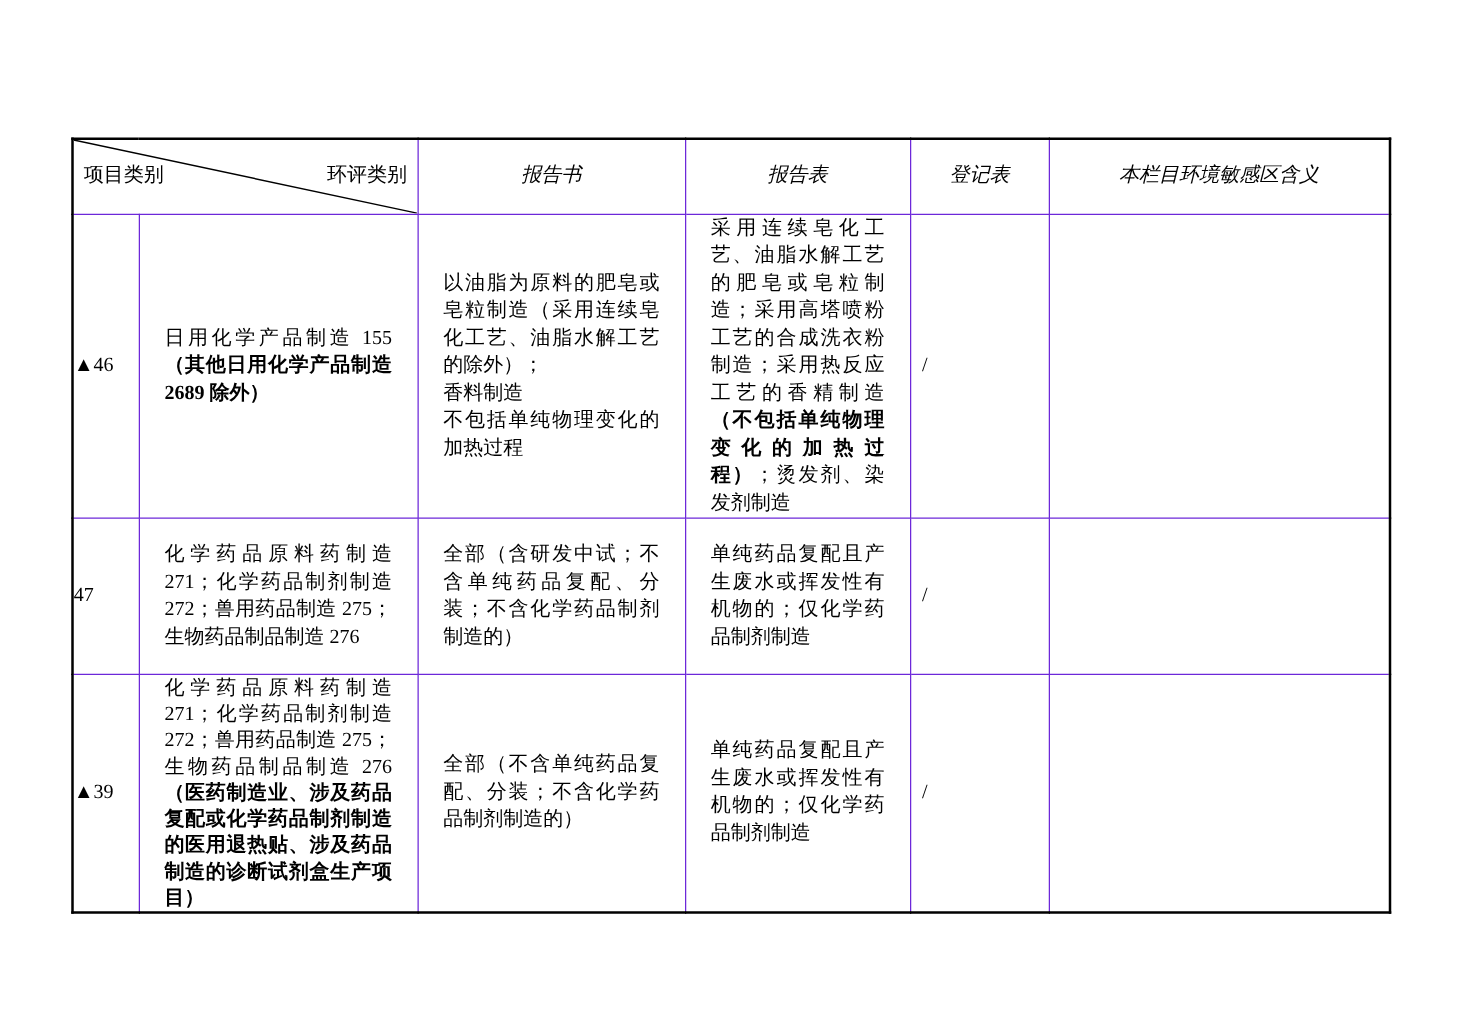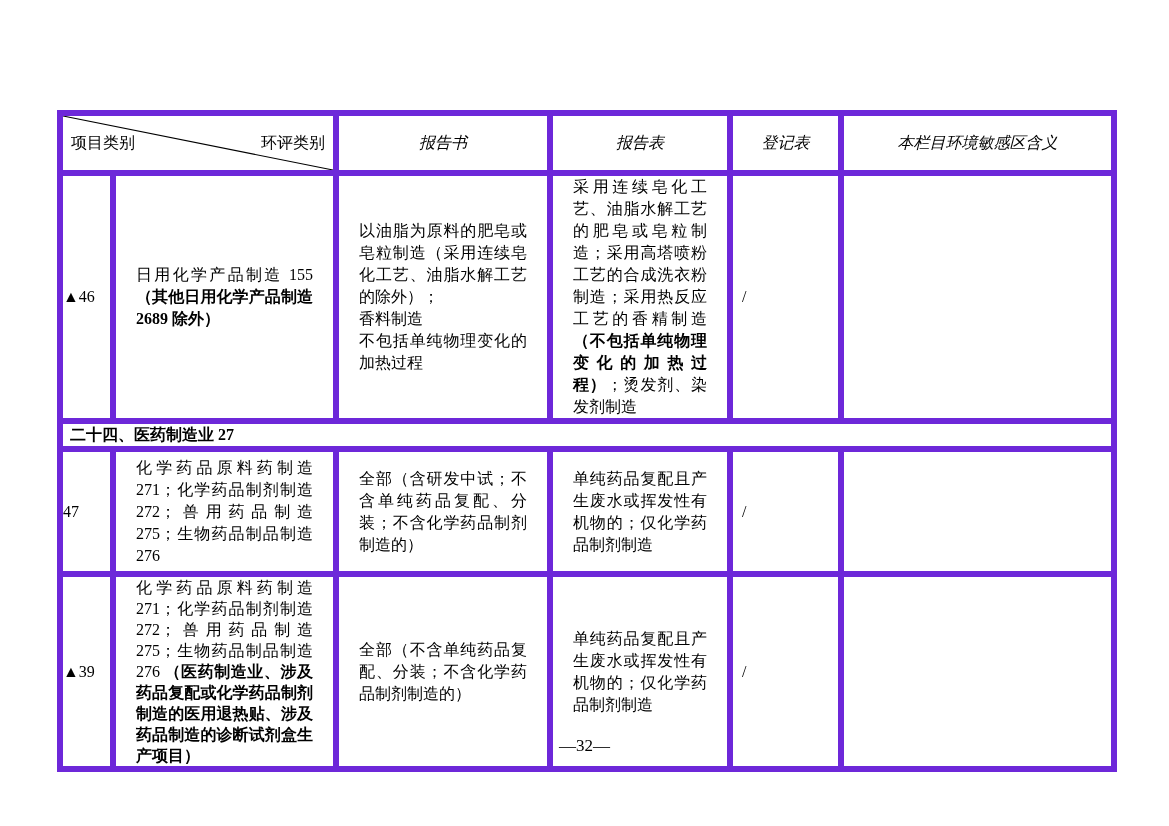--- a/index.html
+++ b/index.html
@@ -21,21 +21,21 @@
   table.tbl{
     position:absolute;
     left:57px;
     top:110px;
     width:1054px;
     border-collapse:collapse;
     table-layout:fixed;
     border:2px solid #000;
   }
   .tbl td{
-    border:6px solid #6d28d9;
+    border:1px solid #6d28d9;
     padding:0;
     vertical-align:middle;
     font-size:16px;
     line-height:22px;
     overflow:hidden;
   }
   tr.r-head{height:60px;}
   tr.r46{height:207px;}
   tr.r-sec{height:26px;}
   tr.r47{height:125px;}
@@ -106,23 +106,20 @@
       <td class="jus">
         <div>以油脂为原料的肥皂或皂粒制造（采用连续皂化工艺、油脂水解工艺的除外）；</div>
         <div>香料制造</div>
         <div>不包括单纯物理变化的加热过程</div>
       </td>
       <td class="jus"><span>采用连续皂化工艺、油脂水解工艺的肥皂或皂粒制造；采用高塔喷粉工艺的合成洗衣粉制造；采用热反应工艺的香精制造</span><span class="b">（不包括单纯物理变化的加热过程）</span><span>；烫发剂、染发剂制造</span></td>
       <td class="reg-cell">/</td>
       <td></td>
     </tr>
 
-    <tr class="r-sec">
-      <td colspan="6" class="sec">二十四、医药制造业 27</td>
-    </tr>
 
     <tr class="r47">
       <td class="id-cell">47</td>
       <td class="jus">化学药品原料药制造 271；化学药品制剂制造 272；兽用药品制造 275；生物药品制品制造 276</td>
       <td class="jus">全部（含研发中试；不含单纯药品复配、分装；不含化学药品制剂制造的）</td>
       <td class="jus">单纯药品复配且产生废水或挥发性有机物的；仅化学药品制剂制造</td>
       <td class="reg-cell">/</td>
       <td></td>
     </tr>
 
@@ -130,15 +127,14 @@
       <td class="id-cell">▲39</td>
       <td class="jus cat-tight"><span>化学药品原料药制造 271；化学药品制剂制造 272；兽用药品制造 275；生物药品制品制造 276 </span><span class="b">（医药制造业、涉及药品复配或化学药品制剂制造的医用退热贴、涉及药品制造的诊断试剂盒生产项目）</span></td>
       <td class="jus">全部（不含单纯药品复配、分装；不含化学药品制剂制造的）</td>
       <td class="jus">单纯药品复配且产生废水或挥发性有机物的；仅化学药品制剂制造</td>
       <td class="reg-cell">/</td>
       <td></td>
     </tr>
   </tbody>
     </table>
 
-  <div class="pagenum">—32—</div>
 
 </div>
 
 </body></html>

